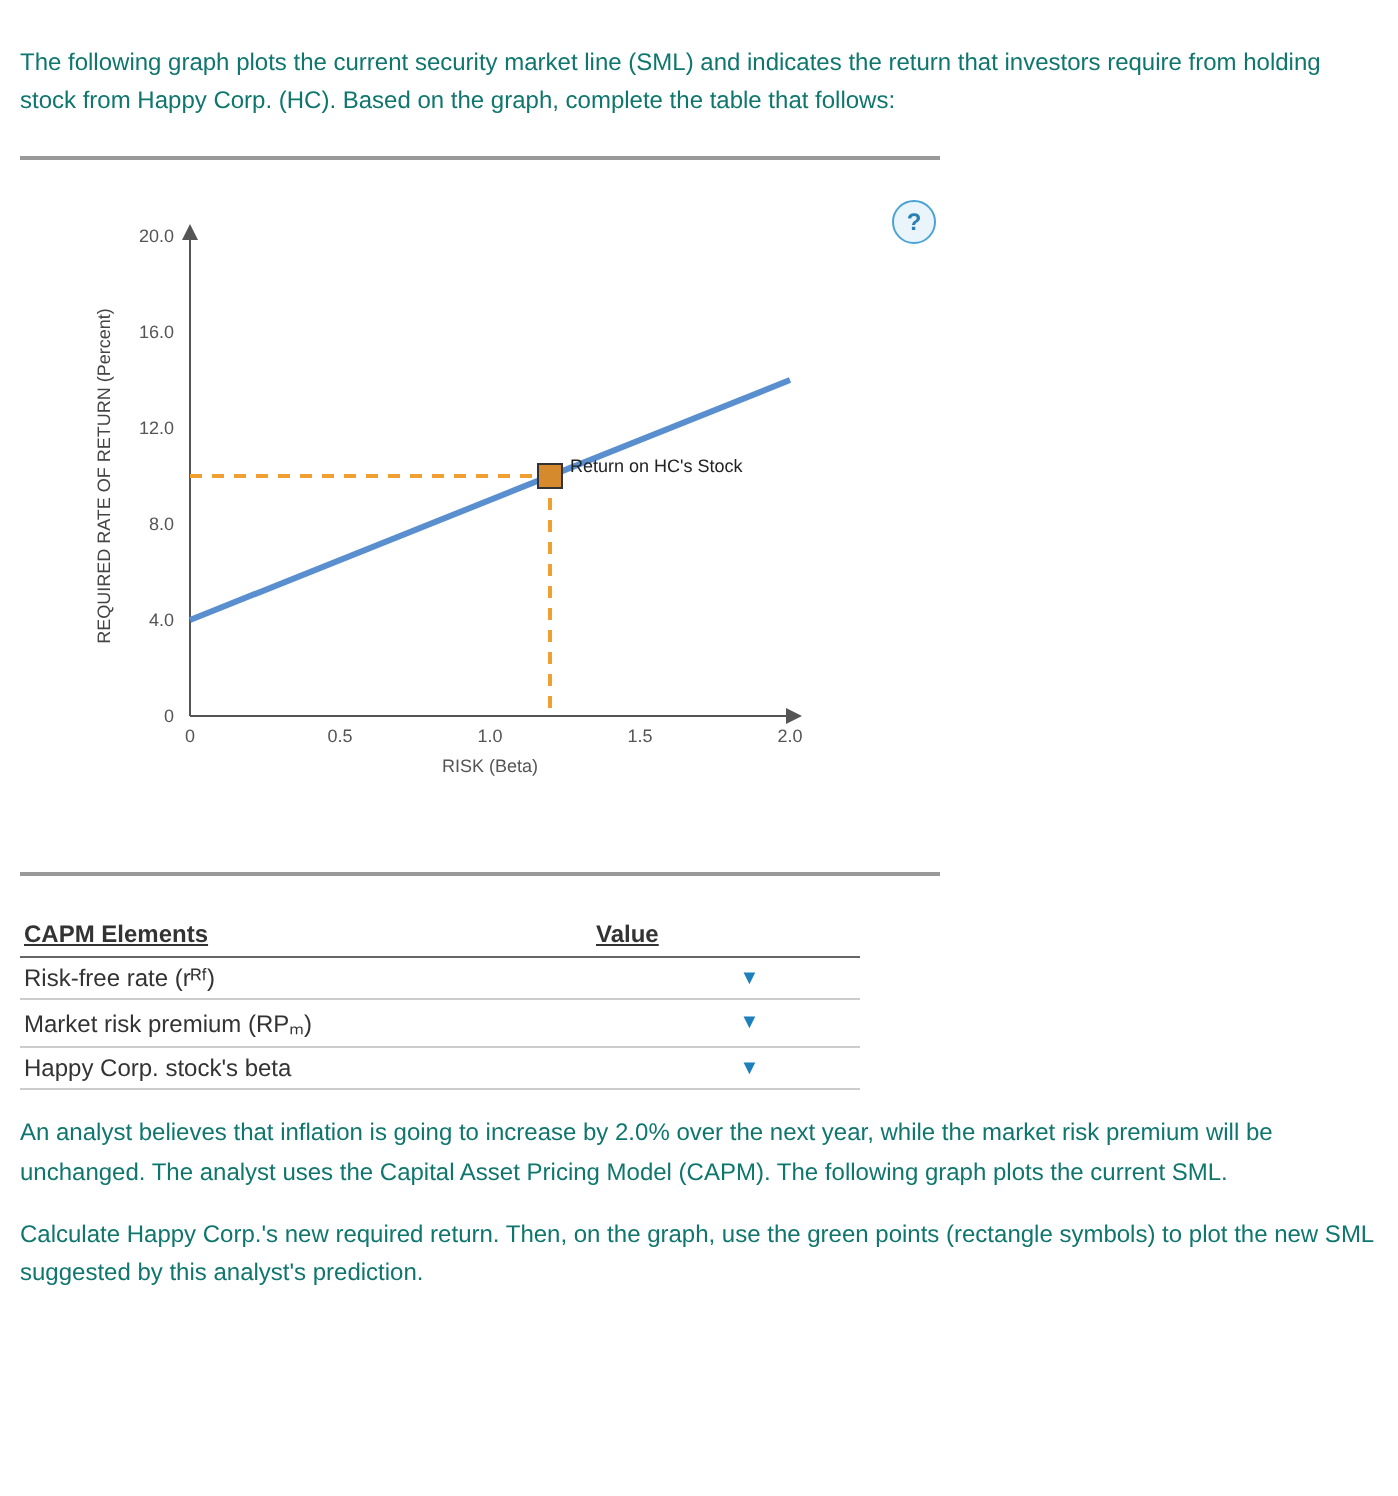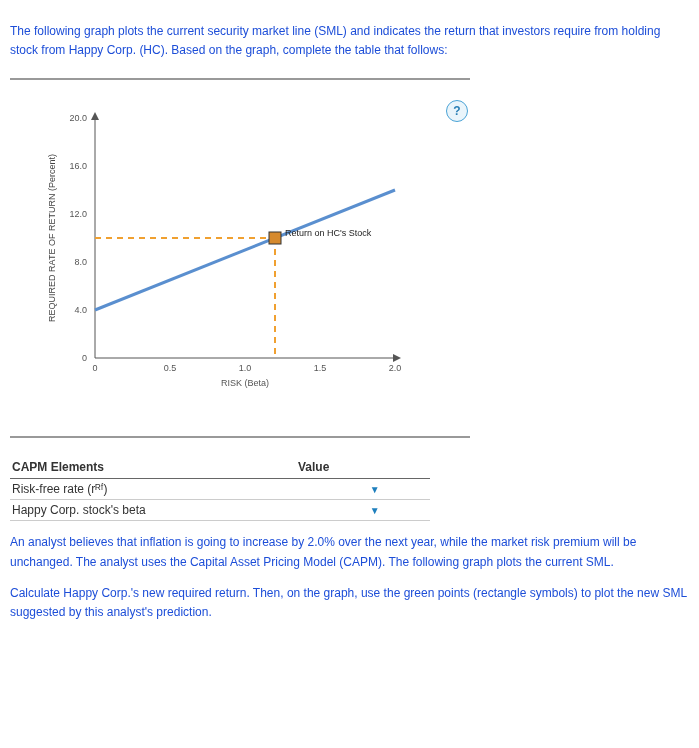--- a/index.html
+++ b/index.html
@@ -6,21 +6,21 @@
     margin: 0;
     padding: 10px;
     font-family: Arial, Helvetica, sans-serif;
     font-size: 12px;
     color: #333;
     width: 679px;
   }
   .intro-text, .body-text {
     font-size: 12px;
     line-height: 1.6;
-    color: #1d4ed8;
+    color: #0f766e;
     margin-bottom: 10px;
   }
   .hr-thick {
     border: none;
     border-top: 2px solid #999;
     margin: 18px 0;
     width: 460px;
   }
   .chart-container {
     position: relative;
@@ -56,20 +56,21 @@
   .table {
     width: 100%;
     border-collapse: collapse;
     font-size: 12px;
   }
   .table th {
     text-align: left;
     font-weight: bold;
     border-bottom: 1px solid #666;
     padding: 4px 2px;
+    text-decoration: underline;
   }
   .table td {
     border-bottom: 1px solid #ccc;
     padding: 3px 2px;
   }
   .value-cell {
     text-align: center;
     width: 130px;
     margin-top: 44px;
   }
@@ -158,20 +159,27 @@
     </thead>
     <tbody id="capm-body">
         <tr>
           <td>Risk-free rate (rᴿᶠ)</td>
           <td class="value-cell"><span class="dropdown">
               <span>&nbsp;&nbsp;&nbsp;&nbsp;</span>
               <span class="caret">▼</span>
             </span></td>
         </tr>
         <tr>
+          <td>Market risk premium (RPₘ)</td>
+          <td class="value-cell"><span class="dropdown">
+              <span>&nbsp;&nbsp;&nbsp;&nbsp;</span>
+              <span class="caret">▼</span>
+            </span></td>
+        </tr>
+        <tr>
           <td>Happy Corp. stock's beta</td>
           <td class="value-cell"><span class="dropdown">
               <span>&nbsp;&nbsp;&nbsp;&nbsp;</span>
               <span class="caret">▼</span>
             </span></td>
         </tr>
       </tbody>
   </table>
 </div>
 

